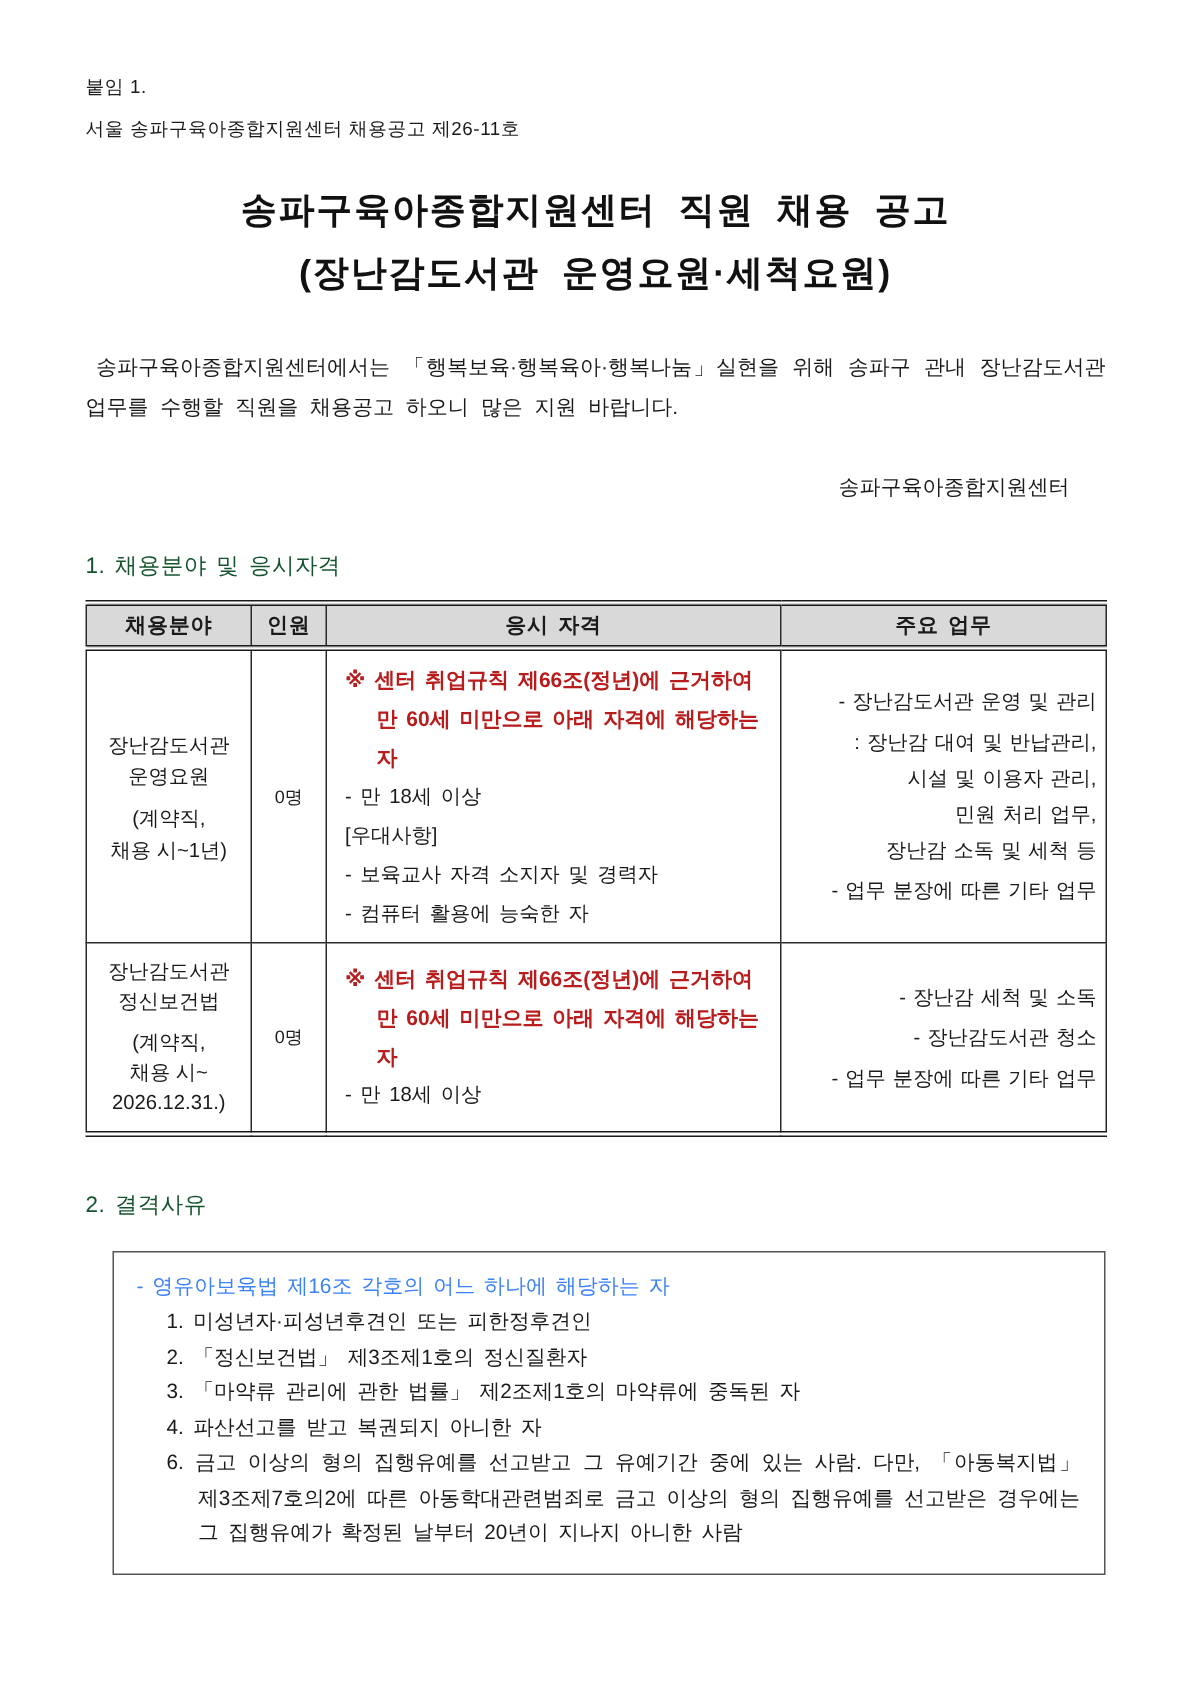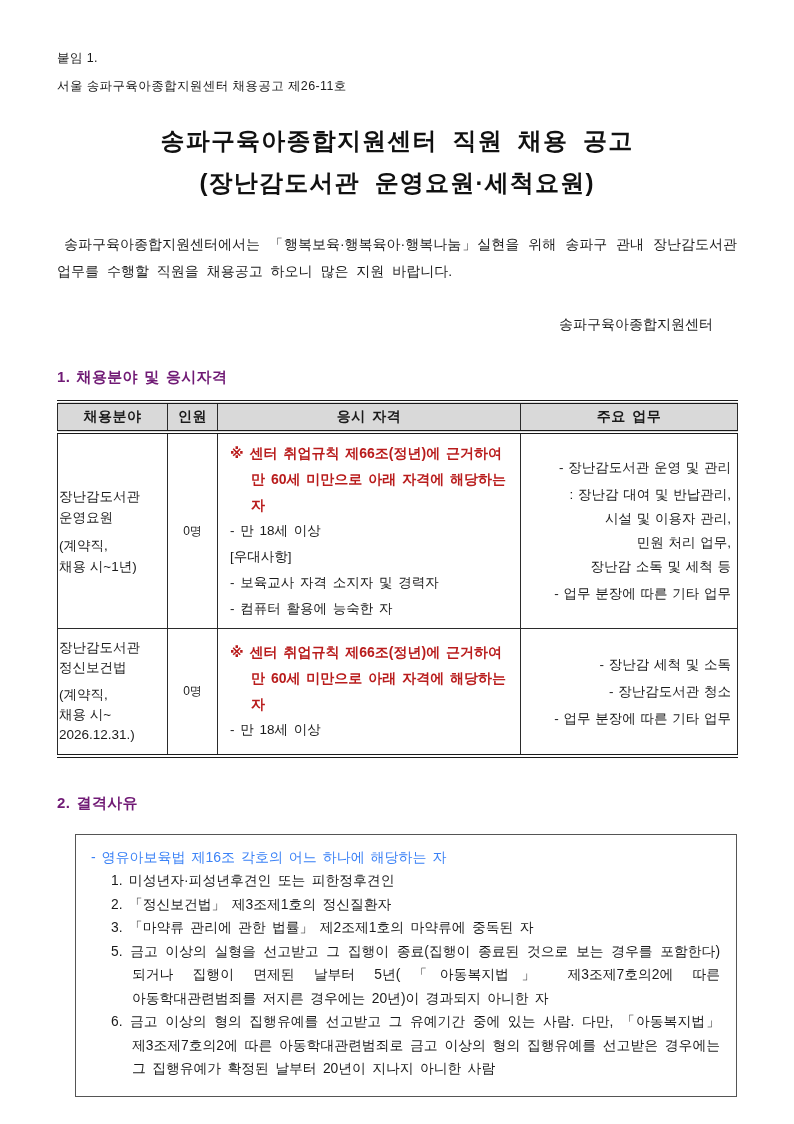--- a/index.html
+++ b/index.html
@@ -37,21 +37,21 @@
     word-break: keep-all;
   }
   .date-block {
     margin-top: 26px;
     text-align: right;
     padding-right: 24px;
     font-size: 14px;
     line-height: 27px;
     word-spacing: 3px;
   }
-  .sec-heading { font-weight: bold; font-size: 15px; letter-spacing: .3px; word-spacing: 2px; color: #701a75; }
+  .sec-heading { font-weight: normal; font-size: 15px; letter-spacing: .3px; word-spacing: 2px; color: #14532d; }
   .sec1 { margin-top: 30px; }
   .sec2 { margin-top: 36px; }
 
   table.recruit {
     margin-top: 13px;
     width: 680px;
     border-collapse: collapse;
     table-layout: fixed;
   }
   table.recruit th, table.recruit td {
@@ -63,20 +63,21 @@
     background: var(--header-bg, #d9d9d9);
     border-bottom: 4px double #1a1a1a;
     border-top: 4px double #1a1a1a;
     height: 30px;
     font-size: 14px;
     font-weight: bold;
     letter-spacing: .5px;
     word-spacing: 2px;
   }
   td.cell-field {
+    text-align: center;
     vertical-align: middle;
     font-size: 13.5px;
     line-height: 21px;
     height: 160px;
   }
   tr.row2 td.cell-field { height: 127px; line-height: 20px; }
   .paren-gap { margin-top: 7px; }
   td.cell-count { text-align: center; vertical-align: middle; font-size: 12px; }
   td.cell-qual {
     vertical-align: middle;
@@ -203,18 +204,18 @@
     </tbody>
   </table>
 
   <div class="sec-heading sec2">2. 결격사유</div>
 
   <div class="disq-box">
     <div class="box-title">- 영유아보육법 제16조 각호의 어느 하나에 해당하는 자</div>
     <div class="box-item">1. 미성년자·피성년후견인 또는 피한정후견인</div>
     <div class="box-item">2. 「정신보건법」 제3조제1호의 정신질환자</div>
     <div class="box-item">3. 「마약류 관리에 관한 법률」 제2조제1호의 마약류에 중독된 자</div>
-    <div class="box-item">5. 금고 이상의 실형을 선고받고 그 집행이 종료(집행이 종료된 것으로 보는 경우를 포함한다)되거나 집행이 면제된 날부터 5년(「아동복지법」 제3조제7호의2에 따른 아동학대관련범죄를 저지른 경우에는 20년)이 경과되지 아니한 자</div>
+    <div class="box-item">4. 파산선고를 받고 복권되지 아니한 자</div>
     <div class="box-item">6. 금고 이상의 형의 집행유예를 선고받고 그 유예기간 중에 있는 사람. 다만, 「아동복지법」 제3조제7호의2에 따른 아동학대관련범죄로 금고 이상의 형의 집행유예를 선고받은 경우에는 그 집행유예가 확정된 날부터 20년이 지나지 아니한 사람</div>
 
   </div>
 
 </div>
 
 </body></html>

